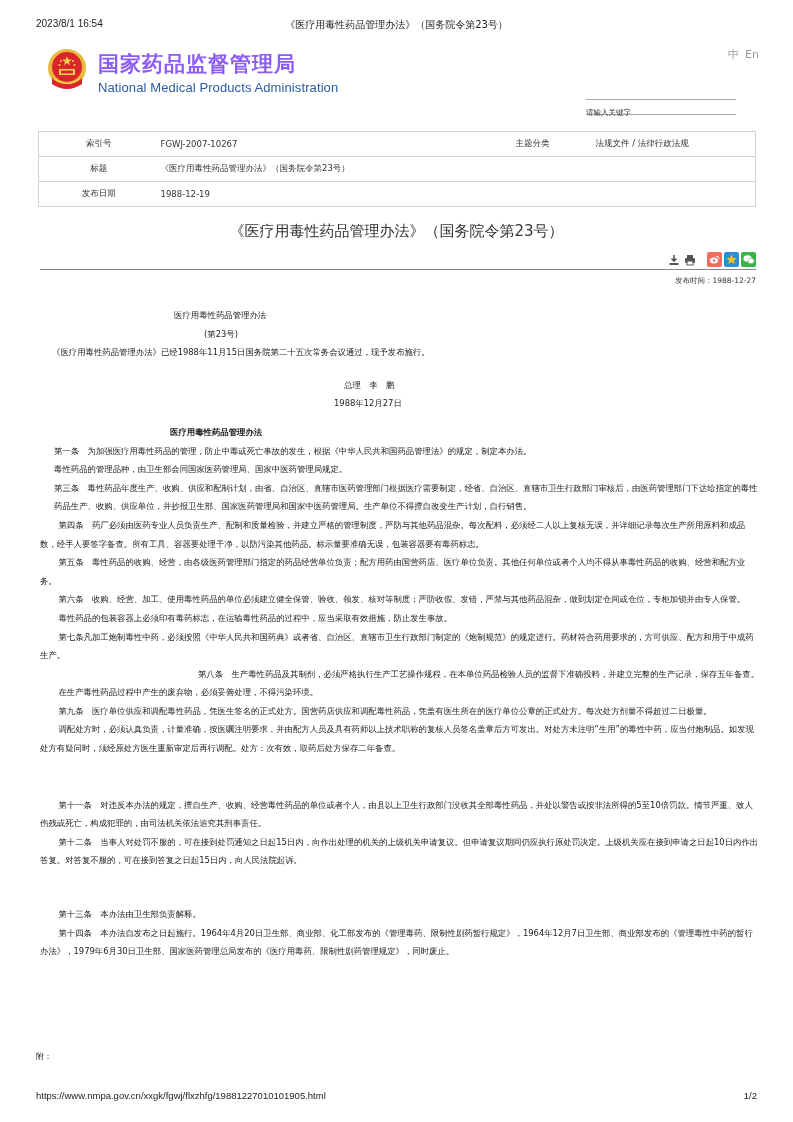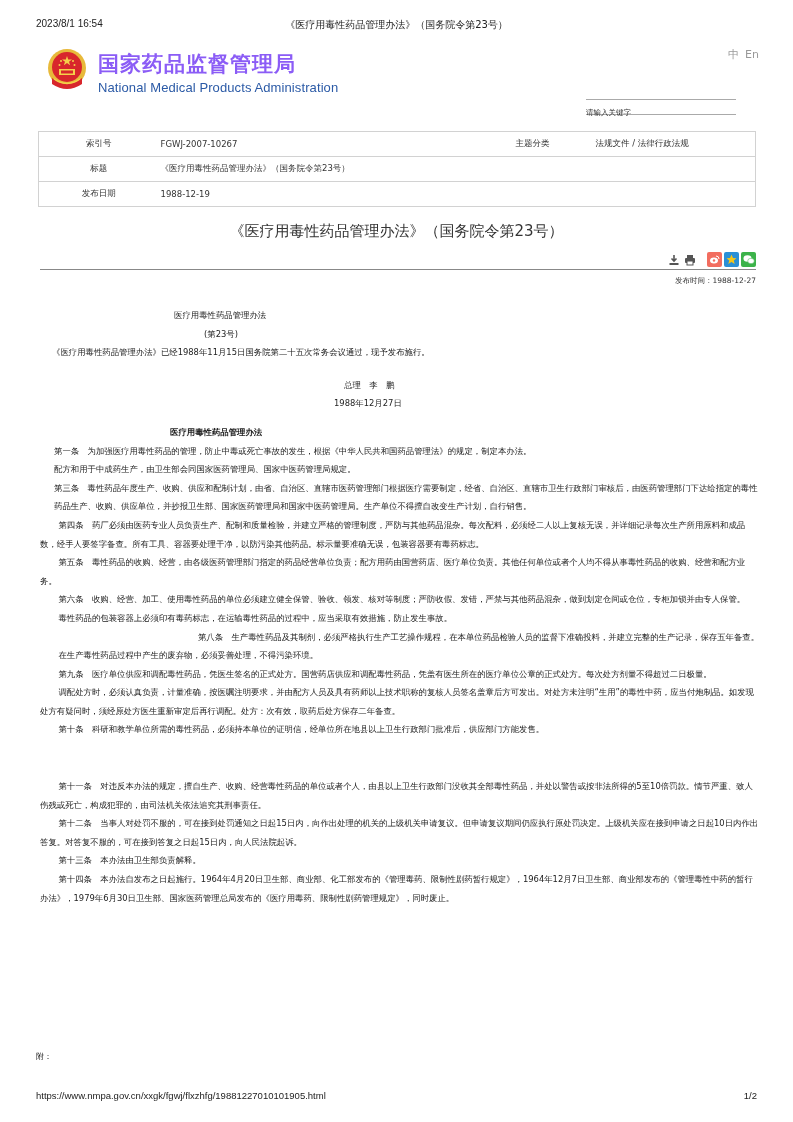--- a/index.html
+++ b/index.html
@@ -150,34 +150,34 @@
 
 <div class="body-text">
   <p class="c-order">医疗用毒性药品管理办法</p>
   <p class="c-num">(第23号)</p>
   <p style="margin-left:-2px;">《医疗用毒性药品管理办法》已经1988年11月15日国务院第二十五次常务会议通过，现予发布施行。</p>
   <div class="gap"></div>
   <p class="sig">总理　李　鹏</p>
   <p class="sig-date">1988年12月27日</p>
   <p class="law-title">医疗用毒性药品管理办法</p>
   <p>第一条　为加强医疗用毒性药品的管理，防止中毒或死亡事故的发生，根据《中华人民共和国药品管理法》的规定，制定本办法。</p>
-  <p>配方和用于中成药生产，由卫生部会同国家医药管理局、国家中医药管理局规定。</p>
+  <p>毒性药品的管理品种，由卫生部会同国家医药管理局、国家中医药管理局规定。</p>
   <p>第三条　毒性药品年度生产、收购、供应和配制计划，由省、自治区、直辖市医药管理部门根据医疗需要制定，经省、自治区、直辖市卫生行政部门审核后，由医药管理部门下达给指定的毒性药品生产、收购、供应单位，并抄报卫生部、国家医药管理局和国家中医药管理局。生产单位不得擅自改变生产计划，自行销售。</p>
   <p class="ind" style="margin-left:-14px;">第四条　药厂必须由医药专业人员负责生产、配制和质量检验，并建立严格的管理制度，严防与其他药品混杂。每次配料，必须经二人以上复核无误，并详细记录每次生产所用原料和成品数，经手人要签字备查。所有工具、容器要处理干净，以防污染其他药品。标示量要准确无误，包装容器要有毒药标志。</p>
   <p class="ind" style="margin-left:-14px;">第五条　毒性药品的收购、经营，由各级医药管理部门指定的药品经营单位负责；配方用药由国营药店、医疗单位负责。其他任何单位或者个人均不得从事毒性药品的收购、经营和配方业务。</p>
   <p class="ind" style="margin-left:-14px;">第六条　收购、经营、加工、使用毒性药品的单位必须建立健全保管、验收、领发、核对等制度；严防收假、发错，严禁与其他药品混杂，做到划定仓间或仓位，专柜加锁并由专人保管。</p>
   <p class="ind" style="margin-left:-14px;">毒性药品的包装容器上必须印有毒药标志，在运输毒性药品的过程中，应当采取有效措施，防止发生事故。</p>
+  <p class="ind" style="margin-left:-14px;">第七条凡加工炮制毒性中药，必须按照《中华人民共和国药典》或者省、自治区、直辖市卫生行政部门制定的《炮制规范》的规定进行。药材符合药用要求的，方可供应、配方和用于中成药生产。</p>
   <p class="ind" style="margin-left:-14px;text-align:right;">第八条　生产毒性药品及其制剂，必须严格执行生产工艺操作规程，在本单位药品检验人员的监督下准确投料，并建立完整的生产记录，保存五年备查。</p>
   <p class="ind" style="margin-left:-14px;">在生产毒性药品过程中产生的废弃物，必须妥善处理，不得污染环境。</p>
   <p class="ind" style="margin-left:-14px;">第九条　医疗单位供应和调配毒性药品，凭医生签名的正式处方。国营药店供应和调配毒性药品，凭盖有医生所在的医疗单位公章的正式处方。每次处方剂量不得超过二日极量。</p>
   <p class="ind" style="margin-left:-14px;">调配处方时，必须认真负责，计量准确，按医嘱注明要求，并由配方人员及具有药师以上技术职称的复核人员签名盖章后方可发出。对处方未注明“生用”的毒性中药，应当付炮制品。如发现处方有疑问时，须经原处方医生重新审定后再行调配。处方：次有效，取药后处方保存二年备查。</p>
-  <p class="ind" style="margin-left:-14px;">第十条　科研和教学单位所需的毒性药品，必须持本单位的证明信，经单位所在地县以上卫生行政部门批准后，供应部门方能发售。</p>
   <p class="ind" style="margin-left:-14px;margin-top:38px;">第十一条　对违反本办法的规定，擅自生产、收购、经营毒性药品的单位或者个人，由县以上卫生行政部门没收其全部毒性药品，并处以警告或按非法所得的5至10倍罚款。情节严重、致人伤残或死亡，构成犯罪的，由司法机关依法追究其刑事责任。</p>
   <p class="ind" style="margin-left:-14px;">第十二条　当事人对处罚不服的，可在接到处罚通知之日起15日内，向作出处理的机关的上级机关申请复议。但申请复议期间仍应执行原处罚决定。上级机关应在接到申请之日起10日内作出答复。对答复不服的，可在接到答复之日起15日内，向人民法院起诉。</p>
-  <p class="ind" style="margin-left:-14px;">第十三条　本办法由卫生部负责解释。</p>
+  <p class="ind" style="margin-left:-14px;margin-top:35px;">第十三条　本办法由卫生部负责解释。</p>
   <p class="ind" style="margin-left:-14px;">第十四条　本办法自发布之日起施行。1964年4月20日卫生部、商业部、化工部发布的《管理毒药、限制性剧药暂行规定》，1964年12月7日卫生部、商业部发布的《管理毒性中药的暂行办法》，1979年6月30日卫生部、国家医药管理总局发布的《医疗用毒药、限制性剧药管理规定》，同时废止。</p>
 </div>
 
 <div class="attach">附：</div>
 
 <div class="print-footer">
   <span>https://www.nmpa.gov.cn/xxgk/fgwj/flxzhfg/19881227010101905.html</span>
   <span class="page">1/2</span>
 </div>
 

